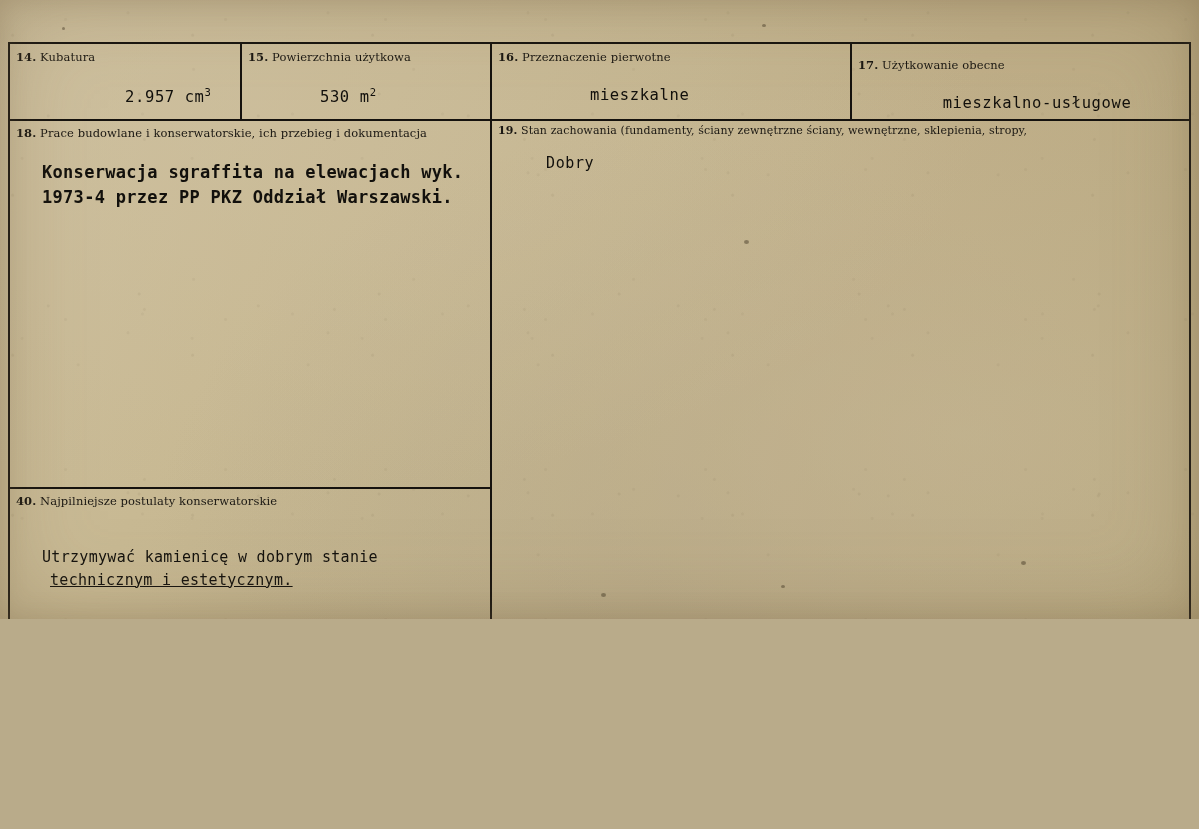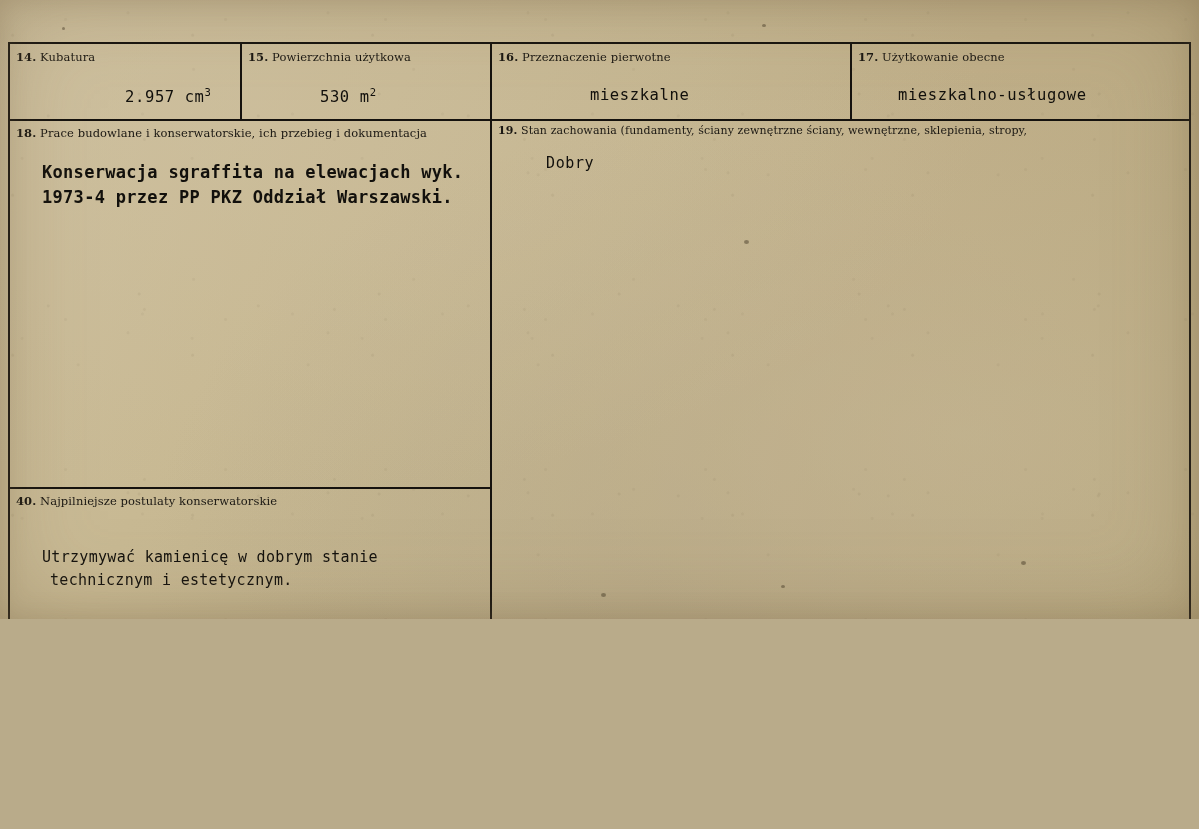--- a/index.html
+++ b/index.html
@@ -113,26 +113,26 @@
   <div class="cell" style="left:498px; top:50px; width:344px;">
     <div class="fieldlabel">
       <span class="num">16.</span>
       <span>Przeznaczenie pierwotne</span>
     </div>
     <div class="typed big" style="margin-top:22px; margin-left:92px;">
       <span>mieszkalne</span>
     </div>
   </div>
 
-  <div class="cell" style="left:858px; top:50px; width:326px;">
+  <div class="cell" style="left:858px; top:58px; width:326px;">
     <div class="fieldlabel">
       <span class="num">17.</span>
       <span>Użytkowanie obecne</span>
     </div>
-    <div class="typed big" style="margin-top:22px; margin-left:40px;">
+    <div class="typed big" style="margin-top:22px; margin-left:32px;text-align:center;">
       <span>mieszkalno-usługowe</span>
     </div>
   </div>
 
   <div class="cell" style="left:16px; top:126px; width:466px;">
     <div class="fieldlabel">
       <span class="num">18.</span>
       <span>Prace budowlane i konserwatorskie, ich przebieg i dokumentacja</span>
     </div>
     <div class="typed bold" style="margin-top:20px; margin-left:26px; line-height:1.45;">
@@ -151,21 +151,21 @@
     </div>
   </div>
 
   <div class="cell" style="left:16px; top:494px; width:466px;">
     <div class="fieldlabel">
       <span class="num">40.</span>
       <span>Najpilniejsze postulaty konserwatorskie</span>
     </div>
     <div class="typed bold" style="margin-top:38px; margin-left:26px; line-height:1.5; font-weight:normal; font-size:15px;">
       <div>Utrzymywać kamienicę w dobrym stanie</div>
-      <div style="margin-left:8px;">technicznym i estetycznym.</div>
+      <div style="margin-left:8px;text-decoration:underline;">technicznym i estetycznym.</div>
     </div>
   </div>
 
   <div class="speck" style="left:762px; top:24px; width:4px; height:3px;"></div>
   <div class="speck" style="left:744px; top:240px; width:5px; height:4px;"></div>
   <div class="speck" style="left:601px; top:593px; width:5px; height:4px;"></div>
   <div class="speck" style="left:781px; top:585px; width:4px; height:3px;"></div>
   <div class="speck" style="left:1021px; top:561px; width:5px; height:4px;"></div>
   <div class="speck" style="left:318px; top:730px; width:4px; height:3px;"></div>
   <div class="speck" style="left:62px; top:27px; width:3px; height:3px;"></div>

